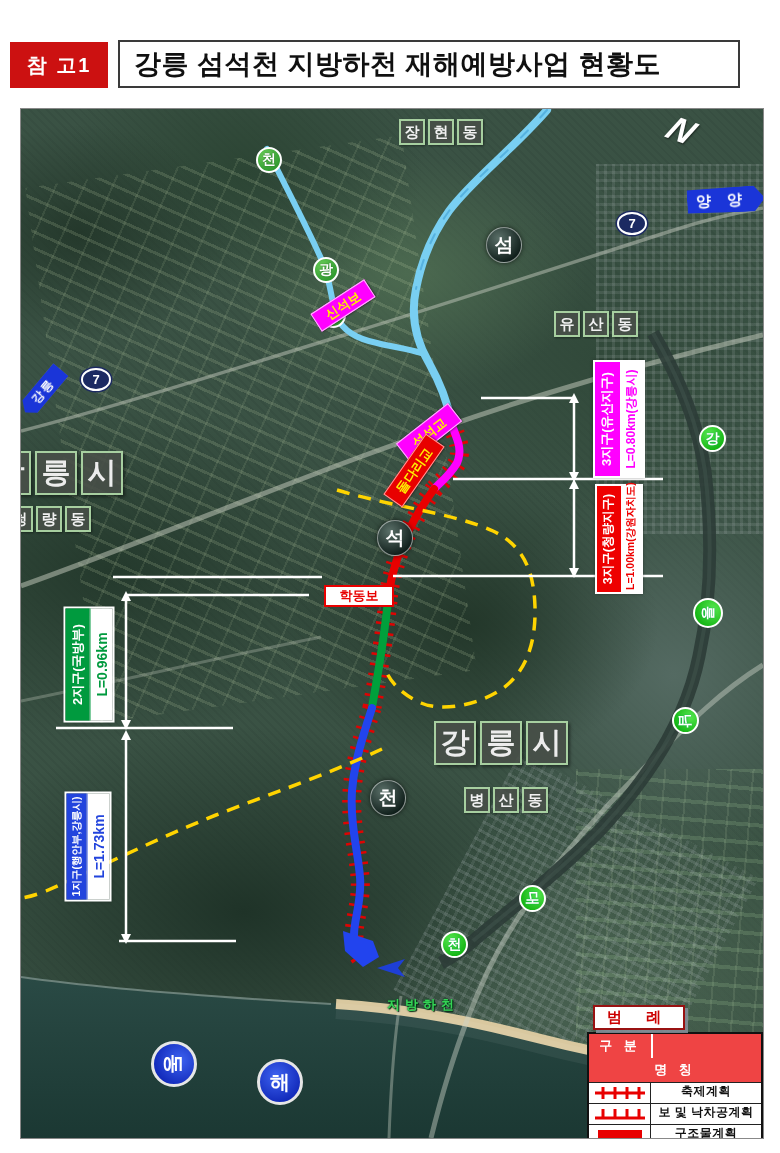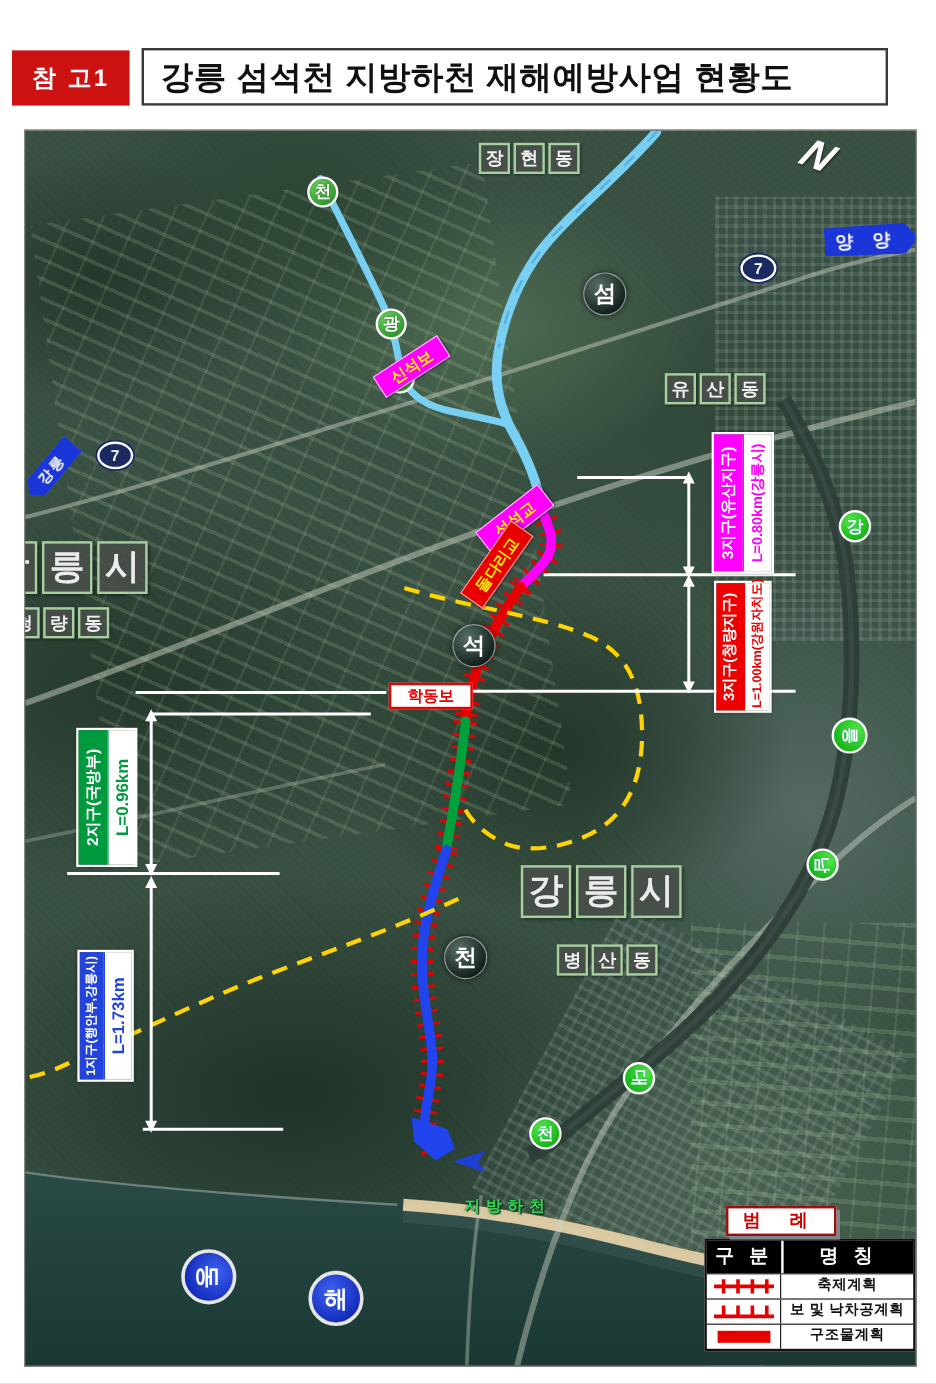--- a/index.html
+++ b/index.html
@@ -67,24 +67,24 @@
   .st-mag{background:#ff00ff;color:#ffee00;border:1px solid #ffb8ff;box-shadow:1px 1px 2px rgba(0,0,0,.4);}
   .st-red{background:#e80000;color:#ffee00;border:1px solid #ff9a9a;box-shadow:1px 1px 2px rgba(0,0,0,.4);}
   .st-weir{background:#fff;color:#e80000;border:2px solid #e80000;}
   .callout{position:absolute;transform:rotate(-90deg);border:2px solid #fff;box-shadow:0 0 3px rgba(0,0,0,.35);box-sizing:border-box;}
   .callout .l1{color:#fff;font-weight:bold;text-align:center;padding:3px 2px;white-space:nowrap;}
   .callout .l2{background:#fff;font-weight:bold;text-align:center;padding:3px 2px;white-space:nowrap;}
   .portlbl{position:absolute;left:366px;top:887px;color:#35d455;font-weight:bold;font-size:13px;letter-spacing:5px;
     text-shadow:0 0 2px #064a20,1px 1px 1px #03220e;}
   
   .legend{position:absolute;left:566px;top:896px;width:178px;}
-  .lg-tab{display:inline-block;margin-left:18px;background:#fff;border:2px solid #991111;color:#cc0000;font-weight:bold;
+  .lg-tab{display:inline-block;margin-left:6px;background:#fff;border:2px solid #991111;color:#cc0000;font-weight:bold;
     font-size:15px;padding:1px 12px;letter-spacing:10px;box-shadow:3px 3px 0 rgba(130,140,150,.9);}
   .lg-table{margin-top:2px;width:176px;background:#fff;border:2px solid #111;box-sizing:border-box;}
-  .lg-head{display:flex;background:#000000;color:#fff;font-weight:bold;font-size:16px;}
+  .lg-head{display:flex;background:#ef4444;color:#fff;font-weight:bold;font-size:13px;flex-direction:column;}
   .lg-head .c1{width:62px;padding:3px 0;text-align:center;letter-spacing:4px;border-right:2px solid #fff;}
   .lg-head .c2{flex:1;padding:3px 0;text-align:center;letter-spacing:4px;}
   .lg-row{display:flex;align-items:flex-start;border-top:1.5px solid #222;height:20px;}
   .lg-sym{width:62px;height:100%;display:flex;align-items:center;justify-content:center;border-right:1.5px solid #222;box-sizing:border-box;}
   .lg-name{flex:1;text-align:center;font-weight:bold;font-size:12px;color:#111;letter-spacing:.5px;white-space:nowrap;}
 </style>
 </head>
 <body>
 
 <div class="hdr-ref">참 고1</div>
@@ -231,21 +231,21 @@
 
   <div class="shield" style="left:60px;top:259px;">7</div>
   <div class="shield" style="left:596px;top:103px;">7</div>
 
   <div class="dirsign sign-yy">양 양</div>
   <div class="dirsign sign-gn">강릉</div>
 
   <div class="struct st-mag" style="left:290px;top:186px;width:64px;height:21px;transform:rotate(-33deg);">신석보</div>
   <div class="struct st-mag" style="left:375px;top:312px;width:66px;height:23px;transform:rotate(-38deg);">섬석교</div>
   <div class="struct st-red" style="left:356px;top:350px;width:74px;height:23px;transform:rotate(-55deg);">돌다리교</div>
-  <div class="struct st-weir" style="left:303px;top:460px;width:70px;height:22px;">학동보</div>
+  <div class="struct st-weir" style="left:303px;top:476px;width:70px;height:22px;">학동보</div>
 
   <div class="callout" style="left:539px;top:284px;width:118px;">
     <div class="l1" style="background:#ff00ff;font-size:13px;">3지구(유산지구)</div>
     <div class="l2" style="color:#ff00ff;font-size:12px;border-top:1px solid #ff00ff;">L=0.80km(강릉시)</div>
   </div>
   <div class="callout" style="left:543px;top:406px;width:110px;">
     <div class="l1" style="background:#ee0000;font-size:12.5px;">3지구(청량지구)</div>
     <div class="l2" style="color:#ee0000;font-size:10.5px;border-top:1px solid #ee0000;">L=1.00km(강원자치도)</div>
   </div>
   <div class="callout" style="left:10px;top:530px;width:116px;">

